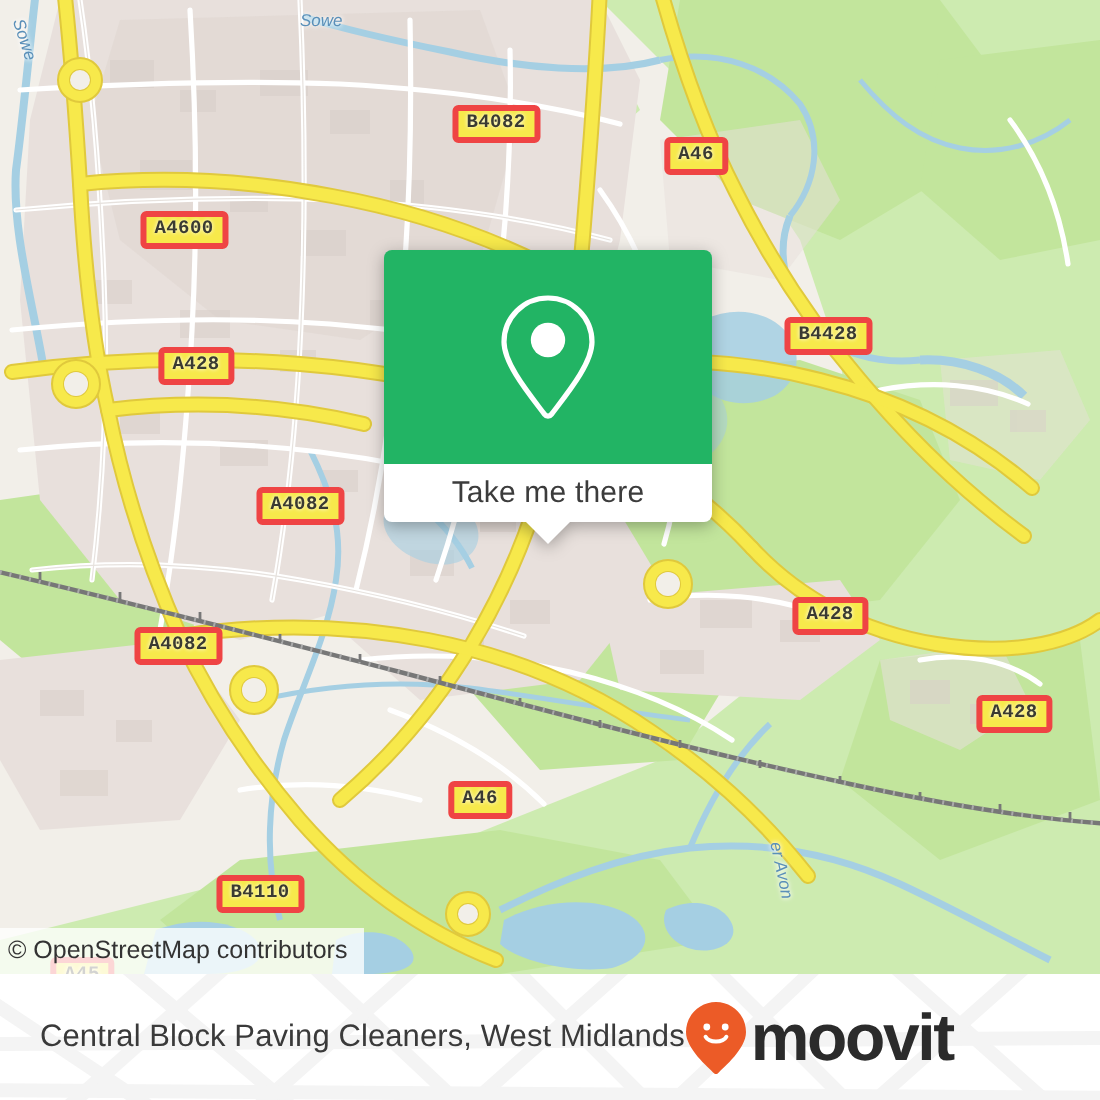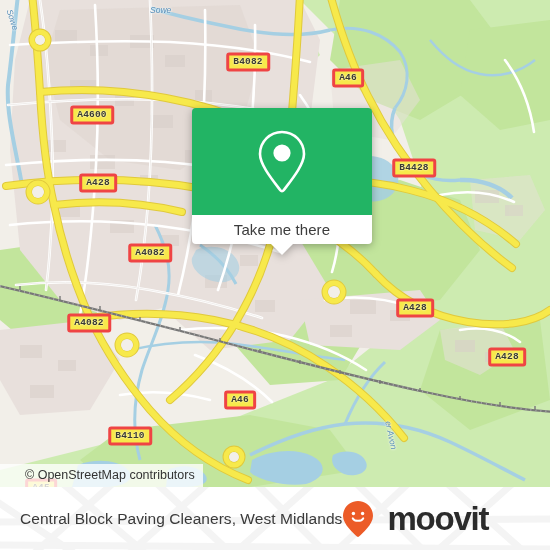--- a/index.html
+++ b/index.html
@@ -51,29 +51,29 @@
   }
 
   
   #attribution {
     position: absolute;
     left: 0; bottom: 0;
     background: rgba(255,255,255,.78);
     color: #333;
     font-size: 12.5px;
     line-height: 14px;
-    padding: 4px 8px 5px 25px;
+    padding: 4px 8px 5px 4px;
     white-space: nowrap;
   }
 
   
   #popup {
     position: absolute;
-    left: 192px; top: 108px;
-    width: 180px;
+    left: 192px; top: 125px;
+    width: 164px;
     filter: drop-shadow(0 2px 4px rgba(0,0,0,.30));
   }
   #popup-green {
     height: 107px;
     background: #22b464;
     border-radius: 4px 4px 0 0;
     display: flex;
     align-items: center;
     justify-content: center;
   }
@@ -124,21 +124,21 @@
   }
   #footer-title {
     color: #3a3a3a;
     font-size: 15.5px;
     letter-spacing: .05px;
     white-space: nowrap;
   }
   #logo {
     display: flex;
     align-items: center;
-    gap: 13px;
+    gap: 1px;
   }
   #logo-word {
     color: #2b2b2b;
     font-size: 33px;
     font-weight: bold;
     letter-spacing: -1.2px;
     line-height: 33px;
   }
 </style>
 </head>
@@ -339,21 +339,21 @@
         <div class="shield" style="left: 248px; top: 62px;">B4082</div>
         <div class="shield" style="left: 348px; top: 78px;">A46</div>
         <div class="shield" style="left: 92px; top: 115px;">A4600</div>
         <div class="shield" style="left: 98px; top: 183px;">A428</div>
         <div class="shield" style="left: 414px; top: 168px;">B4428</div>
         <div class="shield" style="left: 150px; top: 253px;">A4082</div>
         <div class="shield" style="left: 415px; top: 308px;">A428</div>
         <div class="shield" style="left: 89px; top: 323px;">A4082</div>
         <div class="shield" style="left: 507px; top: 357px;">A428</div>
         <div class="shield" style="left: 240px; top: 400px;">A46</div>
-        <div class="shield" style="left: 130px; top: 436px; text-align: center;">B4110</div>
+        <div class="shield" style="left: 130px; top: 447px; text-align: center;">B4110</div>
         <div class="shield" style="left: 41px; top: 488px;">A45</div>
       </div>
 
     <div id="waterlabels">
         <div class="waterlabel" style="left: 150px; top: 5px; transform: rotate(0deg);">Sowe</div>
         <div class="waterlabel" style="left: 14px; top: 8px; transform: rotate(72deg);">Sowe</div>
         <div class="waterlabel" style="left: 393px; top: 420px; transform: rotate(78deg);">er Avon</div>
       </div>
 
     <div id="popup">

